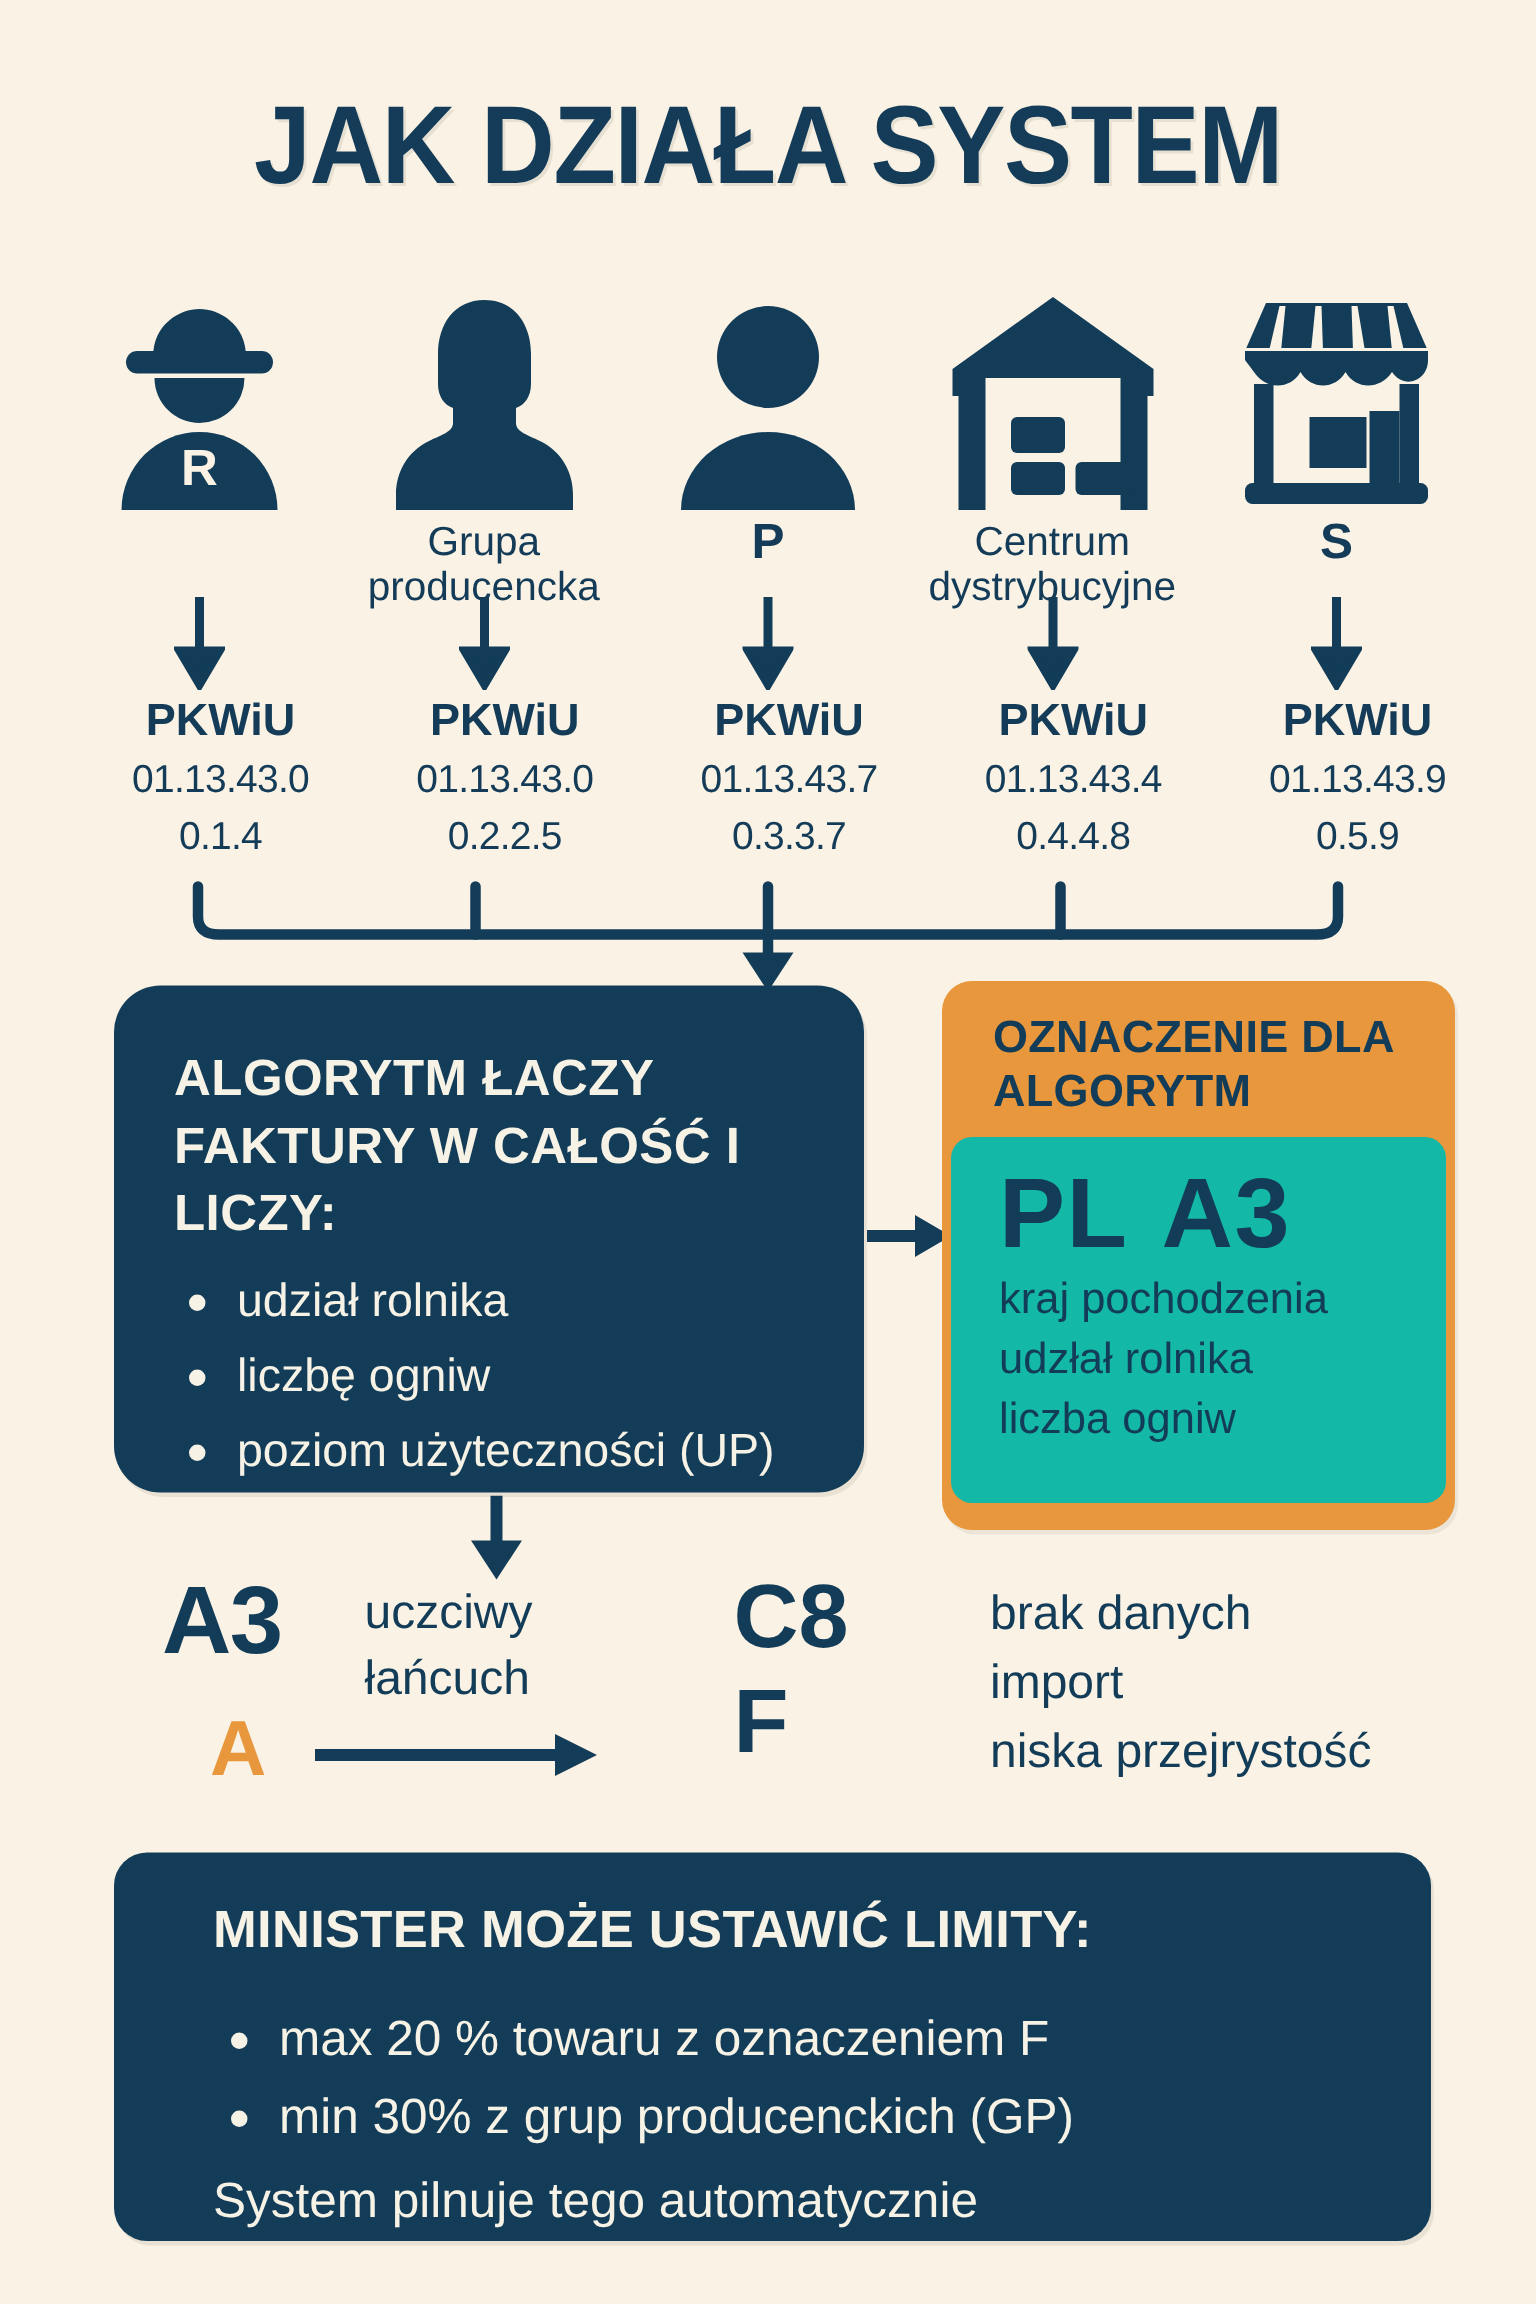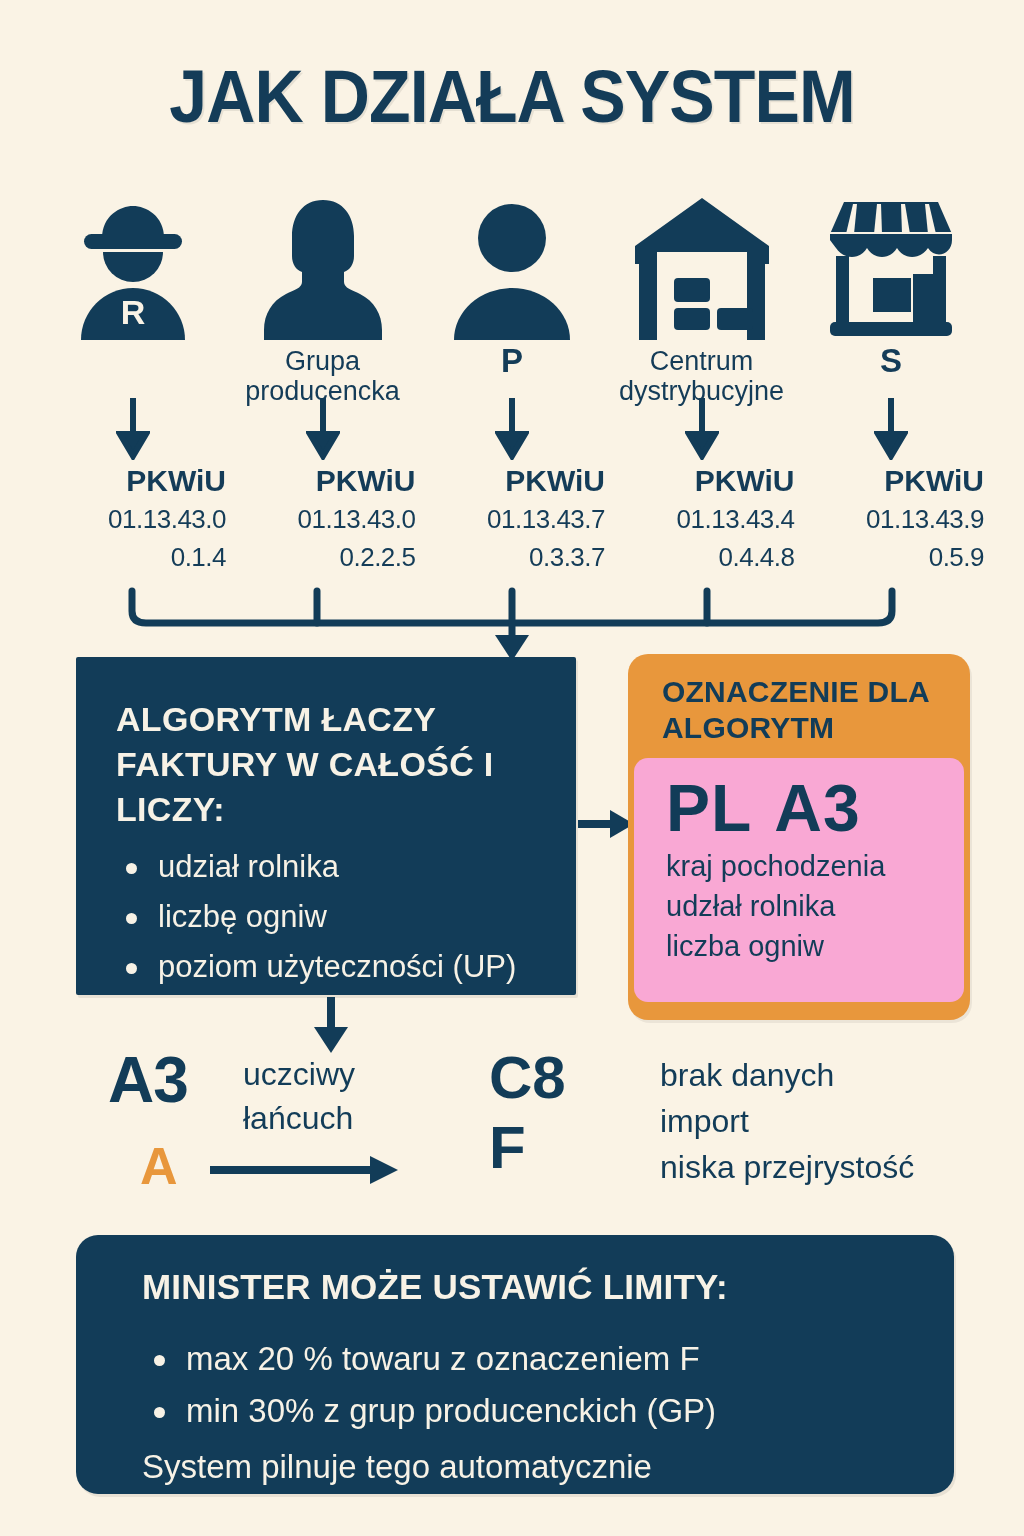--- a/index.html
+++ b/index.html
@@ -46,31 +46,31 @@
     position:absolute;left:40px;top:398px;width:944px;height:62px;
     display:flex;justify-content:space-between;
   }
   .arrow-cell{width:186px;display:flex;justify-content:center;}
 
   
   .codes{
     position:absolute;left:40px;top:462px;width:944px;height:120px;
     display:flex;justify-content:space-between;
   }
-  .code{width:186px;text-align:right;padding-left:28px;box-sizing:border-box;}
+  .code{width:186px;text-align:center;padding-left:28px;box-sizing:border-box;}
   .code .lbl{font-size:30px;font-weight:bold;line-height:38px;color:#143c58;}
   .code .num{font-size:26px;line-height:38px;color:#143c58;letter-spacing:-.5px;}
 
   
   .bracket{position:absolute;left:120px;top:585px;width:784px;height:78px;}
 
   
   .algo-box{
     position:absolute;left:76px;top:657px;width:500px;height:338px;
-    background:#123c58;border-radius:2px;
+    background:#123c58;border-radius:31px;
     box-sizing:border-box;padding:40px 34px 20px 40px;
     box-shadow:2px 3px 0 rgba(0,0,0,.07);
   }
   .algo-head{
     color:#f7f2e6;font-size:34px;font-weight:bold;line-height:45px;letter-spacing:.3px;
   }
   .algo-list{list-style:none;margin:10px 0 0 0;padding:0;}
   .algo-list li{
     color:#f7f2e6;font-size:31px;line-height:50px;position:relative;padding-left:42px;
   }
@@ -89,21 +89,21 @@
     position:absolute;left:628px;top:654px;width:342px;height:366px;
     background:#e8973c;border-radius:20px;
     box-sizing:border-box;padding:6px;
     box-shadow:2px 3px 0 rgba(0,0,0,.06);
   }
   .orange-head{
     color:#123c58;font-size:30px;font-weight:bold;line-height:36px;
     padding:14px 6px 12px 28px;letter-spacing:.2px;
   }
   .orange-inner{
-    background:#f9a8d4;border-radius:14px;
+    background:#14b8a6;border-radius:14px;
     height:244px;box-sizing:border-box;padding:12px 18px 10px 32px;
   }
   .pl-a3{
     font-size:66px;font-weight:bold;color:#123c58;line-height:76px;letter-spacing:1px;
   }
   .pl-a3 .gap{display:inline-block;width:22px;}
   .orange-inner .sub{font-size:29px;line-height:40px;color:#123c58;}
 
   
   .grade-a3{

